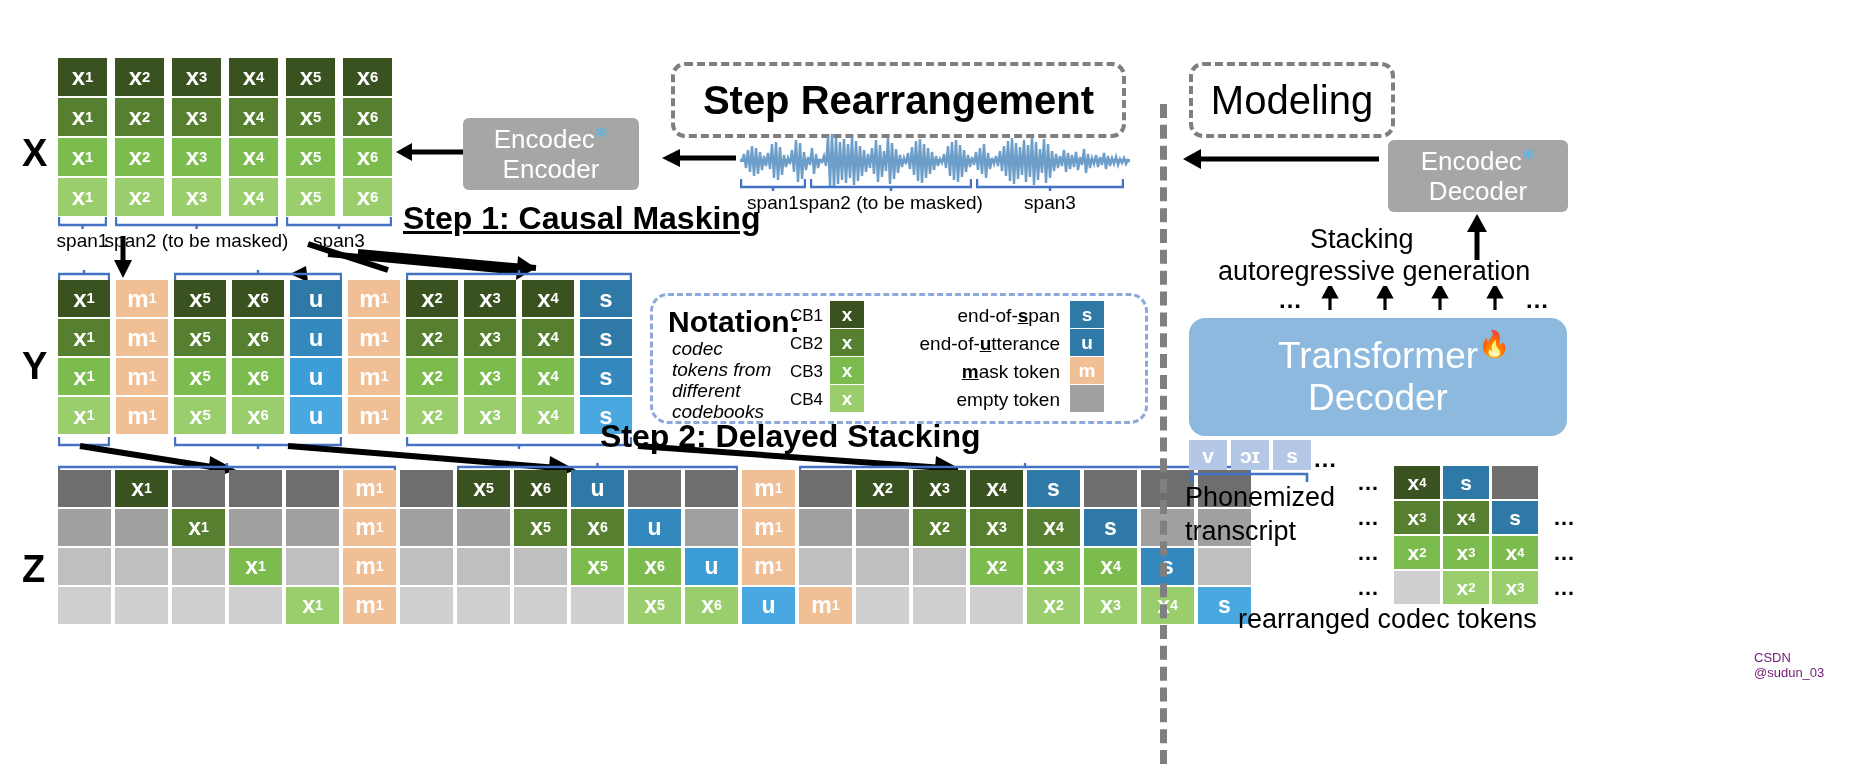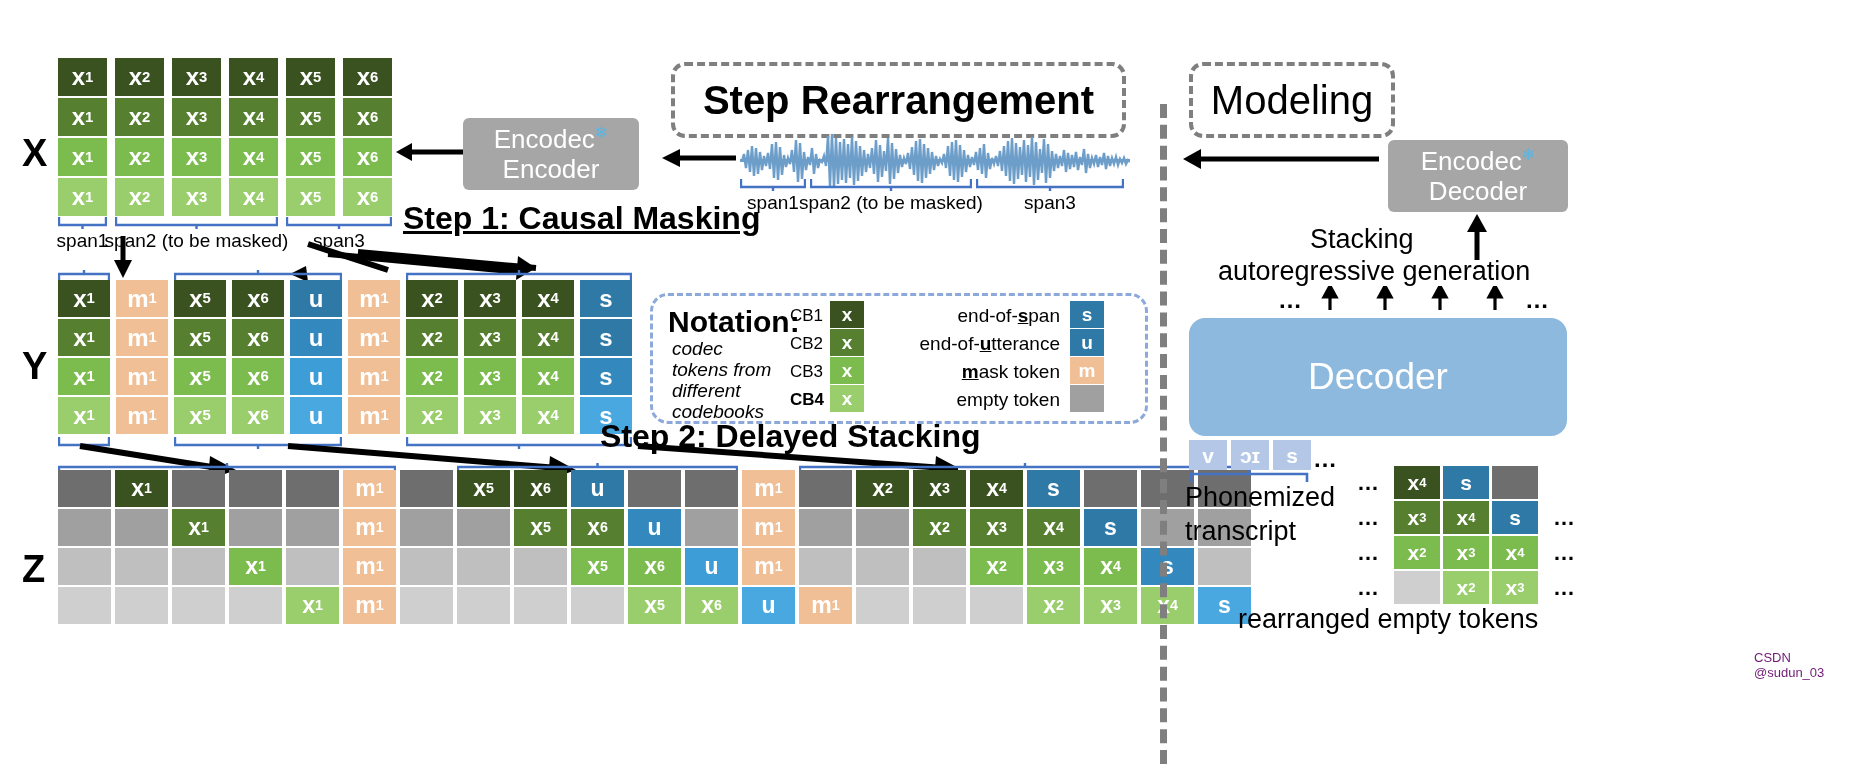--- a/index.html
+++ b/index.html
@@ -198,21 +198,21 @@
     <div>different</div>
     <div>codebooks</div>
   </div>
 <div class="abs" id="notation-codebooks" style="left:790px;top:301px;">
     <div class="stxt" style="left: 0px; top: 5px; font-size: 17px; text-align: right;">CB1</div>
     <div class="tok" style="left: 40px; top: 0px; width: 34px; height: 27px; background: rgb(58, 82, 32); font-size: 19px;">x</div>
     <div class="stxt" style="left: 0px; top: 33px; font-size: 17px;">CB2</div>
     <div class="tok" style="left: 40px; top: 28px; width: 34px; height: 27px; background: rgb(86, 128, 47); font-size: 19px;">x</div>
     <div class="stxt" style="left: 0px; top: 61px; font-size: 17px;">CB3</div>
     <div class="tok" style="left: 40px; top: 56px; width: 34px; height: 27px; background: rgb(124, 187, 78); font-size: 19px;">x</div>
-    <div class="stxt" style="left: 0px; top: 89px; font-size: 17px; font-weight: bold;">CB4</div>
+    <div class="stxt" style="left: 0px; top: 89px; font-size: 17px;">CB4</div>
     <div class="tok" style="left: 40px; top: 84px; width: 34px; height: 27px; background: rgb(154, 206, 108); font-size: 19px;">x</div>
   </div>
 <div class="abs" id="notation-right" style="left:880px;top:301px;">
     <div class="stxt" style="left: 0px; top: 4px; width: 180px; text-align: right; font-size: 19px;">end-of-<b style="text-decoration:underline;">s</b>pan</div>
     <div class="tok" style="left: 190px; top: 0px; width: 34px; height: 27px; background: rgb(46, 121, 166); font-size: 19px;">s</div>
     <div class="stxt" style="left: 0px; top: 32px; width: 180px; text-align: right; font-size: 19px;">end-of-<b style="text-decoration:underline;">u</b>tterance</div>
     <div class="tok" style="left: 190px; top: 28px; width: 34px; height: 27px; background: rgb(46, 121, 166); font-size: 19px;">u</div>
     <div class="stxt" style="left: 0px; top: 60px; width: 180px; text-align: right; font-size: 19px;"><b style="text-decoration:underline;">m</b>ask token</div>
     <div class="tok" style="left: 190px; top: 56px; width: 34px; height: 27px; background: rgb(240, 191, 150); font-size: 19px;">m</div>
     <div class="stxt" style="left: 0px; top: 88px; width: 180px; text-align: right; font-size: 19px;">empty token</div>
@@ -364,20 +364,24 @@
     <line x1="150" y1="24" x2="150" y2="9"></line>
       <polygon points="144,11 150,0 156,11"></polygon>
     <line x1="205" y1="24" x2="205" y2="9"></line>
       <polygon points="199,11 205,0 211,11"></polygon>
   </g>
 </svg>
 <div class="stxt" style="left:1278px;top:286px;font-size:24px;font-weight:700;">…</div>
 <div class="stxt" style="left:1525px;top:286px;font-size:24px;font-weight:700;">…</div>
 
 <div class="bluebox" style="left:1189px;top:318px;width:378px;height:118px;">
+  <div style="font-size:37px;position:relative;">
+    <span>Transformer</span>
+    <span style="position:absolute;left:100%;top:-6px;font-size:26px;">🔥</span>
+  </div>
   <div style="font-size:37px;">Decoder</div>
 </div>
 
 <div class="abs" id="phoneme-row" style="left:1189px;top:440px;">
     <div class="tok" style="left: 0px; top: 0px; width: 38px; height: 30px; background: rgb(180, 199, 231); font-size: 21px; color: rgb(255, 255, 255);">v</div>
     <div class="tok" style="left: 42px; top: 0px; width: 38px; height: 30px; background: rgb(180, 199, 231); font-size: 21px; color: rgb(255, 255, 255);">ɔɪ</div>
     <div class="tok" style="left: 84px; top: 0px; width: 38px; height: 30px; background: rgb(180, 199, 231); font-size: 21px; color: rgb(255, 255, 255);">s</div>
   </div>
 <div class="stxt" style="left:1313px;top:445px;font-size:24px;font-weight:700;">…</div>
 <svg class="abs" style="left:1189px;top:470px;" width="120" height="14">
@@ -400,15 +404,15 @@
     <div class="tok" style="left: 49px; top: 70px; width: 46px; height: 33px; background: rgb(124, 187, 78); font-size: 21px;">x<sub>2</sub></div>
     <div class="tok" style="left: 98px; top: 70px; width: 46px; height: 33px; background: rgb(124, 187, 78); font-size: 21px;">x<sub>3</sub></div>
     <div class="tok" style="left: 147px; top: 70px; width: 46px; height: 33px; background: rgb(124, 187, 78); font-size: 21px;">x<sub>4</sub></div>
     <div class="tok" style="left: 196px; top: 70px; width: 46px; height: 33px; color: rgb(0, 0, 0); font-size: 22px; font-weight: 700;">…</div>
     <div class="tok" style="left: 0px; top: 105px; width: 46px; height: 33px; color: rgb(0, 0, 0); font-size: 22px; font-weight: 700;">…</div>
     <div class="tok" style="left: 49px; top: 105px; width: 46px; height: 33px; background: rgb(207, 207, 207); font-size: 21px;"></div>
     <div class="tok" style="left: 98px; top: 105px; width: 46px; height: 33px; background: rgb(154, 206, 108); font-size: 21px;">x<sub>2</sub></div>
     <div class="tok" style="left: 147px; top: 105px; width: 46px; height: 33px; background: rgb(154, 206, 108); font-size: 21px;">x<sub>3</sub></div>
     <div class="tok" style="left: 196px; top: 105px; width: 46px; height: 33px; color: rgb(0, 0, 0); font-size: 22px; font-weight: 700;">…</div>
   </div>
-<div class="stxt" style="left:1238px;top:604px;font-size:27px;">rearranged empty tokens</div>
+<div class="stxt" style="left:1238px;top:604px;font-size:27px;">rearranged codec tokens</div>
 
 <div class="credit" style="left:1754px;top:650px;">CSDN @sudun_03</div>
 
 </body></html>

